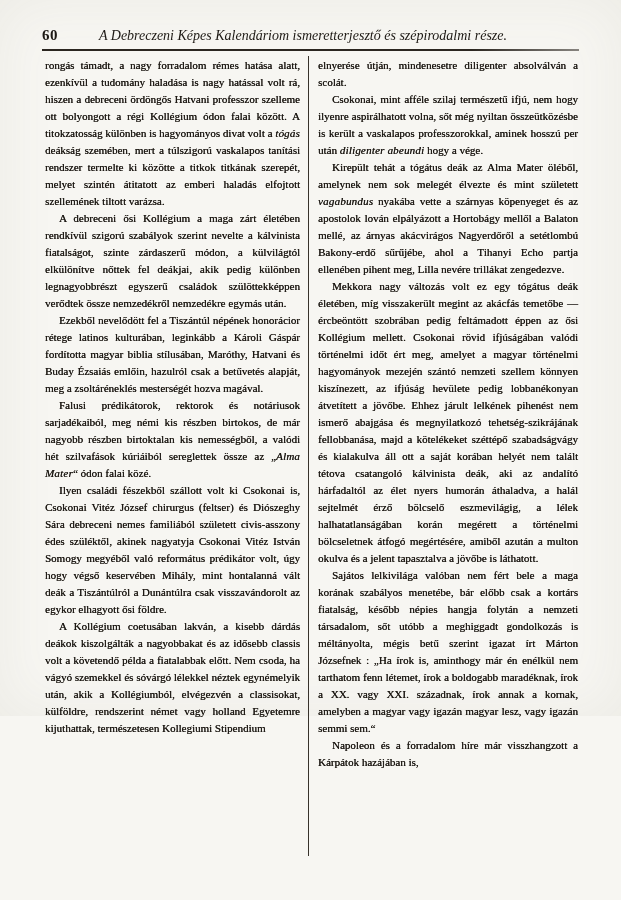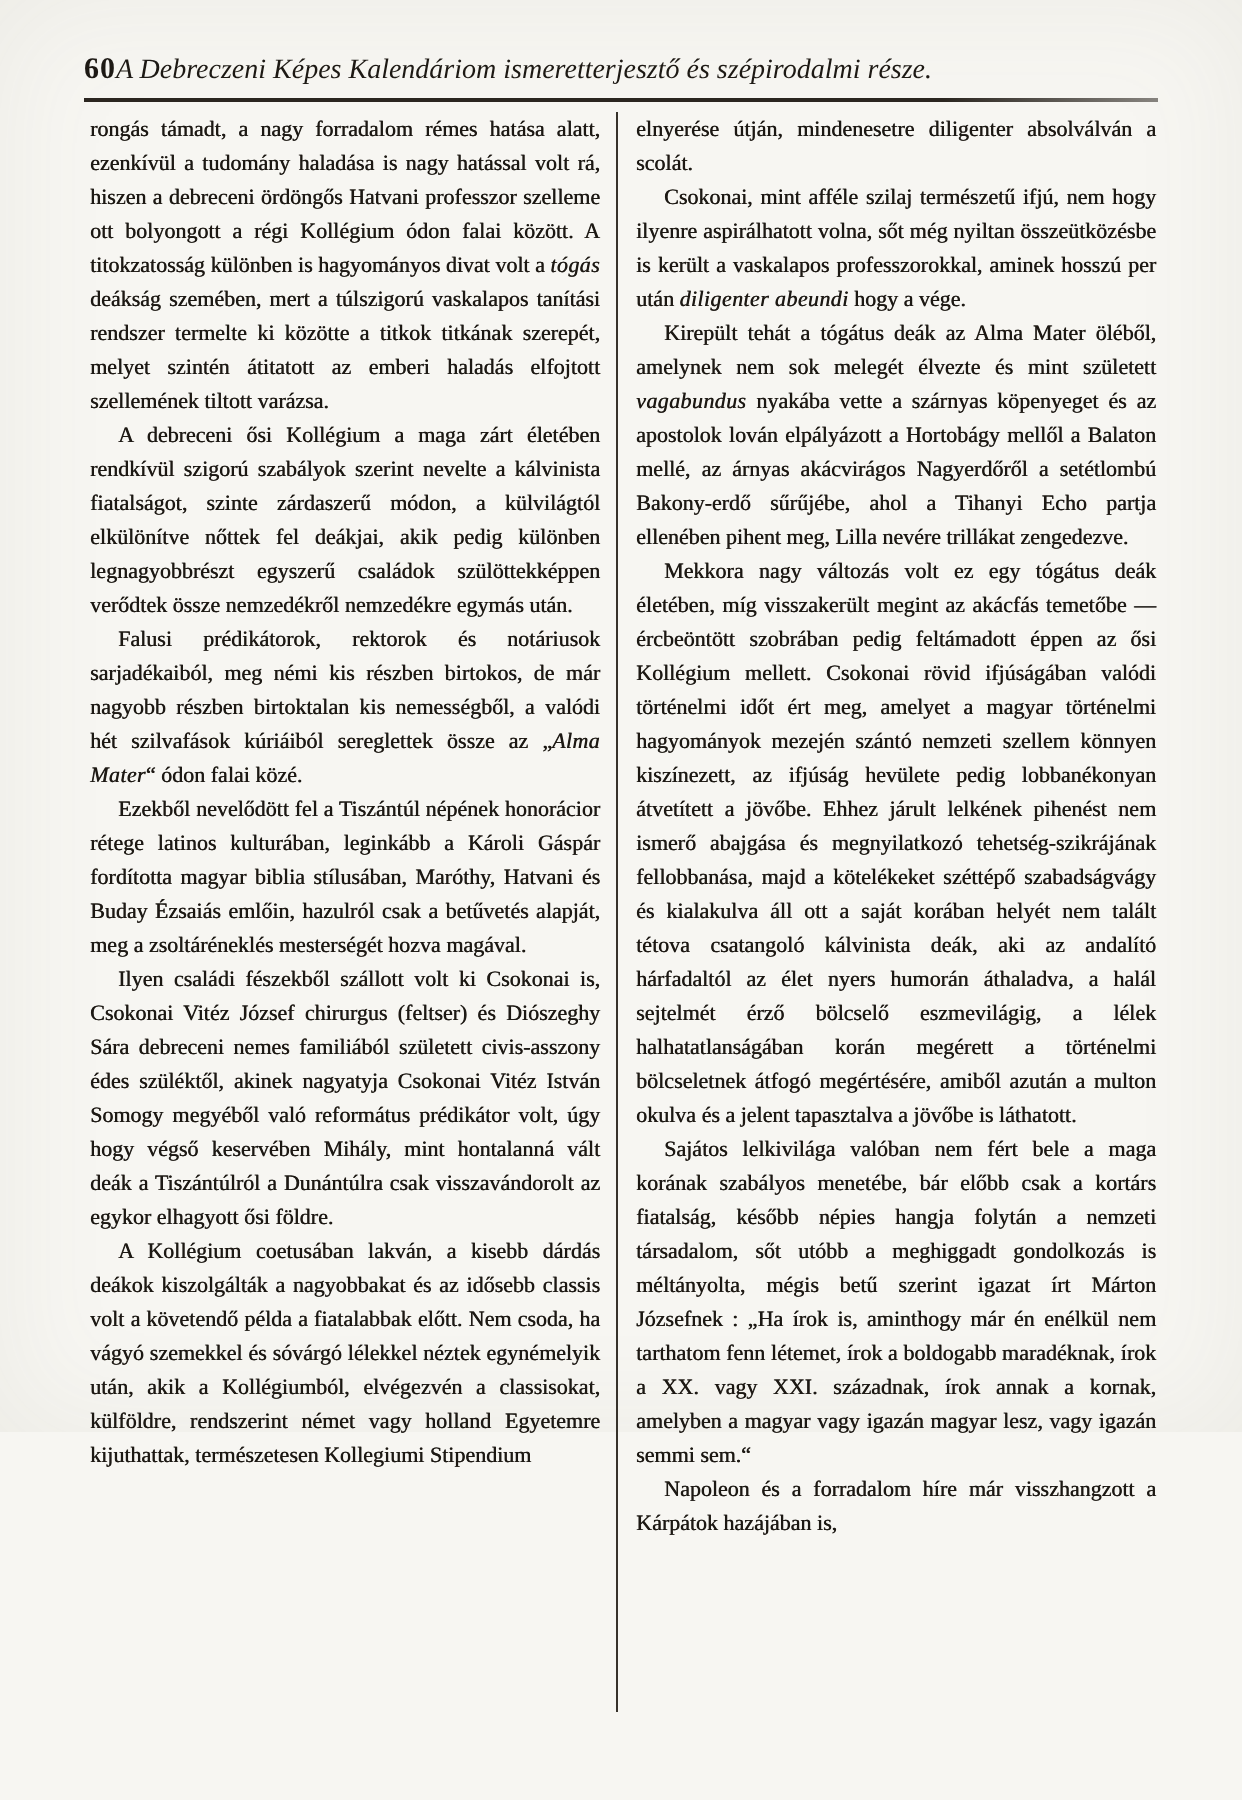--- a/index.html
+++ b/index.html
@@ -20,21 +20,21 @@
     box-shadow:inset 0 0 60px rgba(120,110,90,0.08);
   }
   .header{
     position:absolute;top:27px;left:42px;right:44px;
     display:flex;align-items:baseline;
   }
   .page-number{
     font-weight:bold;font-size:15px;letter-spacing:0.5px;
   }
   .page-title{
-    flex:1;text-align:left;font-style:italic;font-size:14px;
+    flex:1;text-align:right;font-style:italic;font-size:14px;
     padding-right:70px;white-space:nowrap;
   }
   .header-rule{
     position:absolute;top:49px;left:42px;width:537px;height:2px;
     background:linear-gradient(to right,var(--rule) 0%,var(--rule) 80%,rgba(43,38,32,0.55) 100%);
   }
   .column-divider{
     position:absolute;top:56px;left:308px;width:1px;height:800px;
     background:#37322b;
   }
@@ -65,22 +65,22 @@
     <span class="page-title">A Debreczeni Képes Kalendáriom ismeretterjesztő és szépirodalmi része.</span>
   </div>
 
   <div class="header-rule"></div>
   <div class="column-divider"></div>
 
   <div class="columns">
     <div class="col left">
         <p class=""><span>rongás támadt, a nagy forradalom rémes hatása alatt, ezenkívül a tudomány haladása is nagy hatással volt rá, hiszen a debreceni ördöngős Hatvani professzor szelleme ott bolyongott a régi Kollégium ódon falai között. A titokzatosság különben is hagyományos divat volt a </span><i>tógás</i><span> deákság szemében, mert a túlszigorú vaskalapos tanítási rendszer termelte ki közötte a titkok titkának szerepét, melyet szintén átitatott az emberi haladás elfojtott szellemének tiltott varázsa.</span></p>
         <p class="indent"><span>A debreceni ősi Kollégium a maga zárt életében rendkívül szigorú szabályok szerint nevelte a kálvinista fiatalságot, szinte zárdaszerű módon, a külvilágtól elkülönítve nőttek fel deákjai, akik pedig különben legnagyobbrészt egyszerű családok szülöttekképpen verődtek össze nemzedékről nemzedékre egymás után.</span></p>
+        <p class="indent"><span>Ezekből nevelődött fel a Tiszántúl népének honorácior rétege latinos kulturában, leginkább a Károli Gáspár fordította magyar biblia stílusában, Maróthy, Hatvani és Buday Ézsaiás emlőin, hazulról csak a betűvetés alapját, meg a zsoltáréneklés mesterségét hozva magával.</span></p>
         <p class="indent"><span>Falusi prédikátorok, rektorok és notáriusok sarjadékaiból, meg némi kis részben birtokos, de már nagyobb részben birtoktalan kis nemességből, a valódi hét szilvafások kúriáiból sereglettek össze az „</span><i>Alma Mater</i><span>“ ódon falai közé.</span></p>
-        <p class="indent"><span>Ezekből nevelődött fel a Tiszántúl népének honorácior rétege latinos kulturában, leginkább a Károli Gáspár fordította magyar biblia stílusában, Maróthy, Hatvani és Buday Ézsaiás emlőin, hazulról csak a betűvetés alapját, meg a zsoltáréneklés mesterségét hozva magával.</span></p>
         <p class="indent"><span>Ilyen családi fészekből szállott volt ki Csokonai is, Csokonai Vitéz József chirurgus (feltser) és Diószeghy Sára debreceni nemes familiából született civis-asszony édes szüléktől, akinek nagyatyja Csokonai Vitéz István Somogy megyéből való református prédikátor volt, úgy hogy végső keservében Mihály, mint hontalanná vált deák a Tiszántúlról a Dunántúlra csak visszavándorolt az egykor elhagyott ősi földre.</span></p>
         <p class="indent"><span>A Kollégium coetusában lakván, a kisebb dárdás deákok kiszolgálták a nagyobbakat és az idősebb classis volt a követendő példa a fiatalabbak előtt. Nem csoda, ha vágyó szemekkel és sóvárgó lélekkel néztek egynémelyik után, akik a Kollégiumból, elvégezvén a classisokat, külföldre, rendszerint német vagy holland Egyetemre kijuthattak, természetesen Kollegiumi Stipendium</span></p>
       </div>
     <div class="col right">
         <p class=""><span>elnyerése útján, mindenesetre diligenter absolválván a scolát.</span></p>
         <p class="indent"><span>Csokonai, mint afféle szilaj természetű ifjú, nem hogy ilyenre aspirálhatott volna, sőt még nyiltan összeütközésbe is került a vaskalapos professzorokkal, aminek hosszú per után </span><i>diligenter abeundi</i><span> hogy a vége.</span></p>
         <p class="indent"><span>Kirepült tehát a tógátus deák az Alma Mater öléből, amelynek nem sok melegét élvezte és mint született </span><i>vagabundus</i><span> nyakába vette a szárnyas köpenyeget és az apostolok lován elpályázott a Hortobágy mellől a Balaton mellé, az árnyas akácvirágos Nagyerdőről a setétlombú Bakony-erdő sűrűjébe, ahol a Tihanyi Echo partja ellenében pihent meg, Lilla nevére trillákat zengedezve.</span></p>
         <p class="indent"><span>Mekkora nagy változás volt ez egy tógátus deák életében, míg visszakerült megint az akácfás temetőbe — ércbeöntött szobrában pedig feltámadott éppen az ősi Kollégium mellett. Csokonai rövid ifjúságában valódi történelmi időt ért meg, amelyet a magyar történelmi hagyományok mezején szántó nemzeti szellem könnyen kiszínezett, az ifjúság hevülete pedig lobbanékonyan átvetített a jövőbe. Ehhez járult lelkének pihenést nem ismerő abajgása és megnyilatkozó tehetség-szikrájának fellobbanása, majd a kötelékeket széttépő szabadságvágy és kialakulva áll ott a saját korában helyét nem talált tétova csatangoló kálvinista deák, aki az andalító hárfadaltól az élet nyers humorán áthaladva, a halál sejtelmét érző bölcselő eszmevilágig, a lélek halhatatlanságában korán megérett a történelmi bölcseletnek átfogó megértésére, amiből azután a multon okulva és a jelent tapasztalva a jövőbe is láthatott.</span></p>
         <p class="indent"><span>Sajátos lelkivilága valóban nem fért bele a maga korának szabályos menetébe, bár előbb csak a kortárs fiatalság, később népies hangja folytán a nemzeti társadalom, sőt utóbb a meghiggadt gondolkozás is méltányolta, mégis betű szerint igazat írt Márton Józsefnek : „Ha írok is, aminthogy már én enélkül nem tarthatom fenn létemet, írok a boldogabb maradéknak, írok a XX. vagy XXI. századnak, írok annak a kornak, amelyben a magyar vagy igazán magyar lesz, vagy igazán semmi sem.“</span></p>
         <p class="indent"><span>Napoleon és a forradalom híre már visszhangzott a Kárpátok hazájában is,</span></p>

